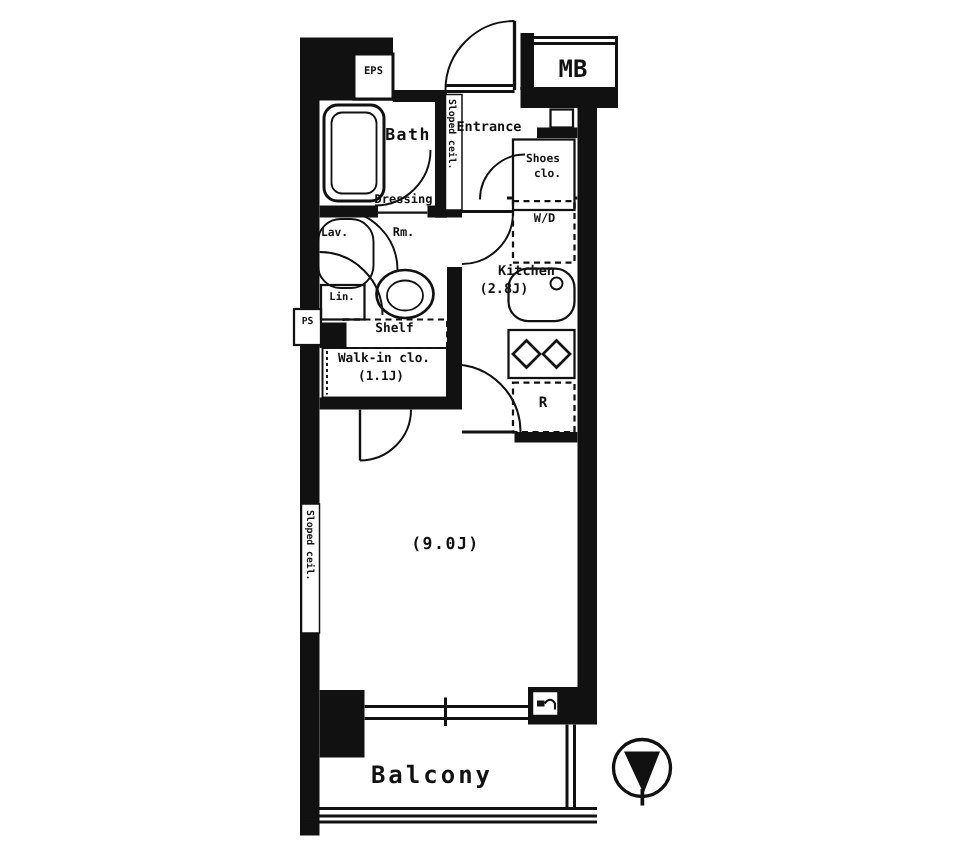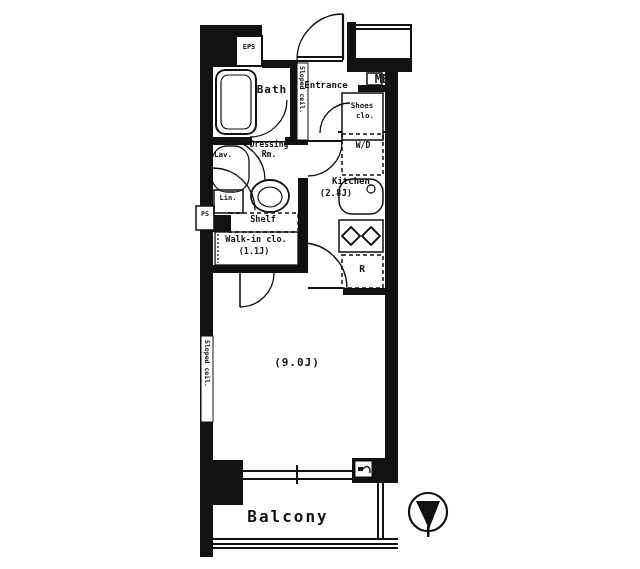--- a/index.html
+++ b/index.html
@@ -4,28 +4,28 @@
 <style>
   html,body{margin:0;padding:0;background:#ffffff;}
   #canvas{position:relative;width:640px;height:569px;background:#ffffff;overflow:hidden;
           font-family:"DejaVu Sans Mono",monospace;}
   svg{position:absolute;left:0;top:0;}
   .lbl{position:absolute;font-family:"DejaVu Sans Mono",monospace;font-weight:bold;color:#111;
        white-space:nowrap;transform:translateX(-50%);text-align:center;line-height:1.1;}
   .vlbl{position:absolute;font-family:"DejaVu Sans Mono",monospace;font-weight:bold;color:#111;
         writing-mode:vertical-rl;font-size:6.5px;letter-spacing:0px;white-space:nowrap;line-height:1;}
   .f7{font-size:7px;} .f75{font-size:7.5px;} .f8{font-size:8px;} .f85{font-size:8.5px;}
-  .f9{font-size:9px;} .f95{font-size:9.5px;} .f10{font-size:12px;margin-top:36px;} .f105{font-size:16px;}
+  .f9{font-size:9px;} .f95{font-size:9.5px;} .f10{font-size:16px;} .f105{font-size:16px;}
   .f11{font-size:11px;} .f115{font-size:11.5px;} .f65{font-size:6.5px;}
   .ls1{letter-spacing:1px;} .ls2{letter-spacing:2px;}
   
   .p-eps{left:249px;top:44px;} .p-mb{left:382px;top:37px;}
   .p-bath{left:272px;top:84px;} .p-entrance{left:326px;top:81px;}
   .p-shoes1{left:362px;top:102px;} .p-shoes2{left:365px;top:112px;}
-  .p-dress1{left:269px;top:141px;} .p-dress2{left:269px;top:151px;}
+  .p-dress1{left:269px;top:129px;} .p-dress2{left:269px;top:151px;}
   .p-lav{left:223px;top:151px;} .p-lin{left:228px;top:195px;} .p-ps{left:205px;top:211px;}
   .p-shelf{left:263px;top:215px;}
   .p-walkin1{left:256px;top:235px;} .p-walkin2{left:254px;top:247px;}
   .p-kitchen1{left:338px;top:177px;padding-left:26px;} .p-kitchen2{left:336px;top:189px;}
   .p-wd{left:363px;top:142px;} .p-r{left:362px;top:264px;}
   .p-living1{left:297px;top:336px;} .p-living2{left:297px;top:357px;}
   .p-balcony{left:288px;top:508px;}
   .p-slope1{left:298px;top:66px;} .p-slope2{left:203px;top:340px;}
 </style>
 </head>

